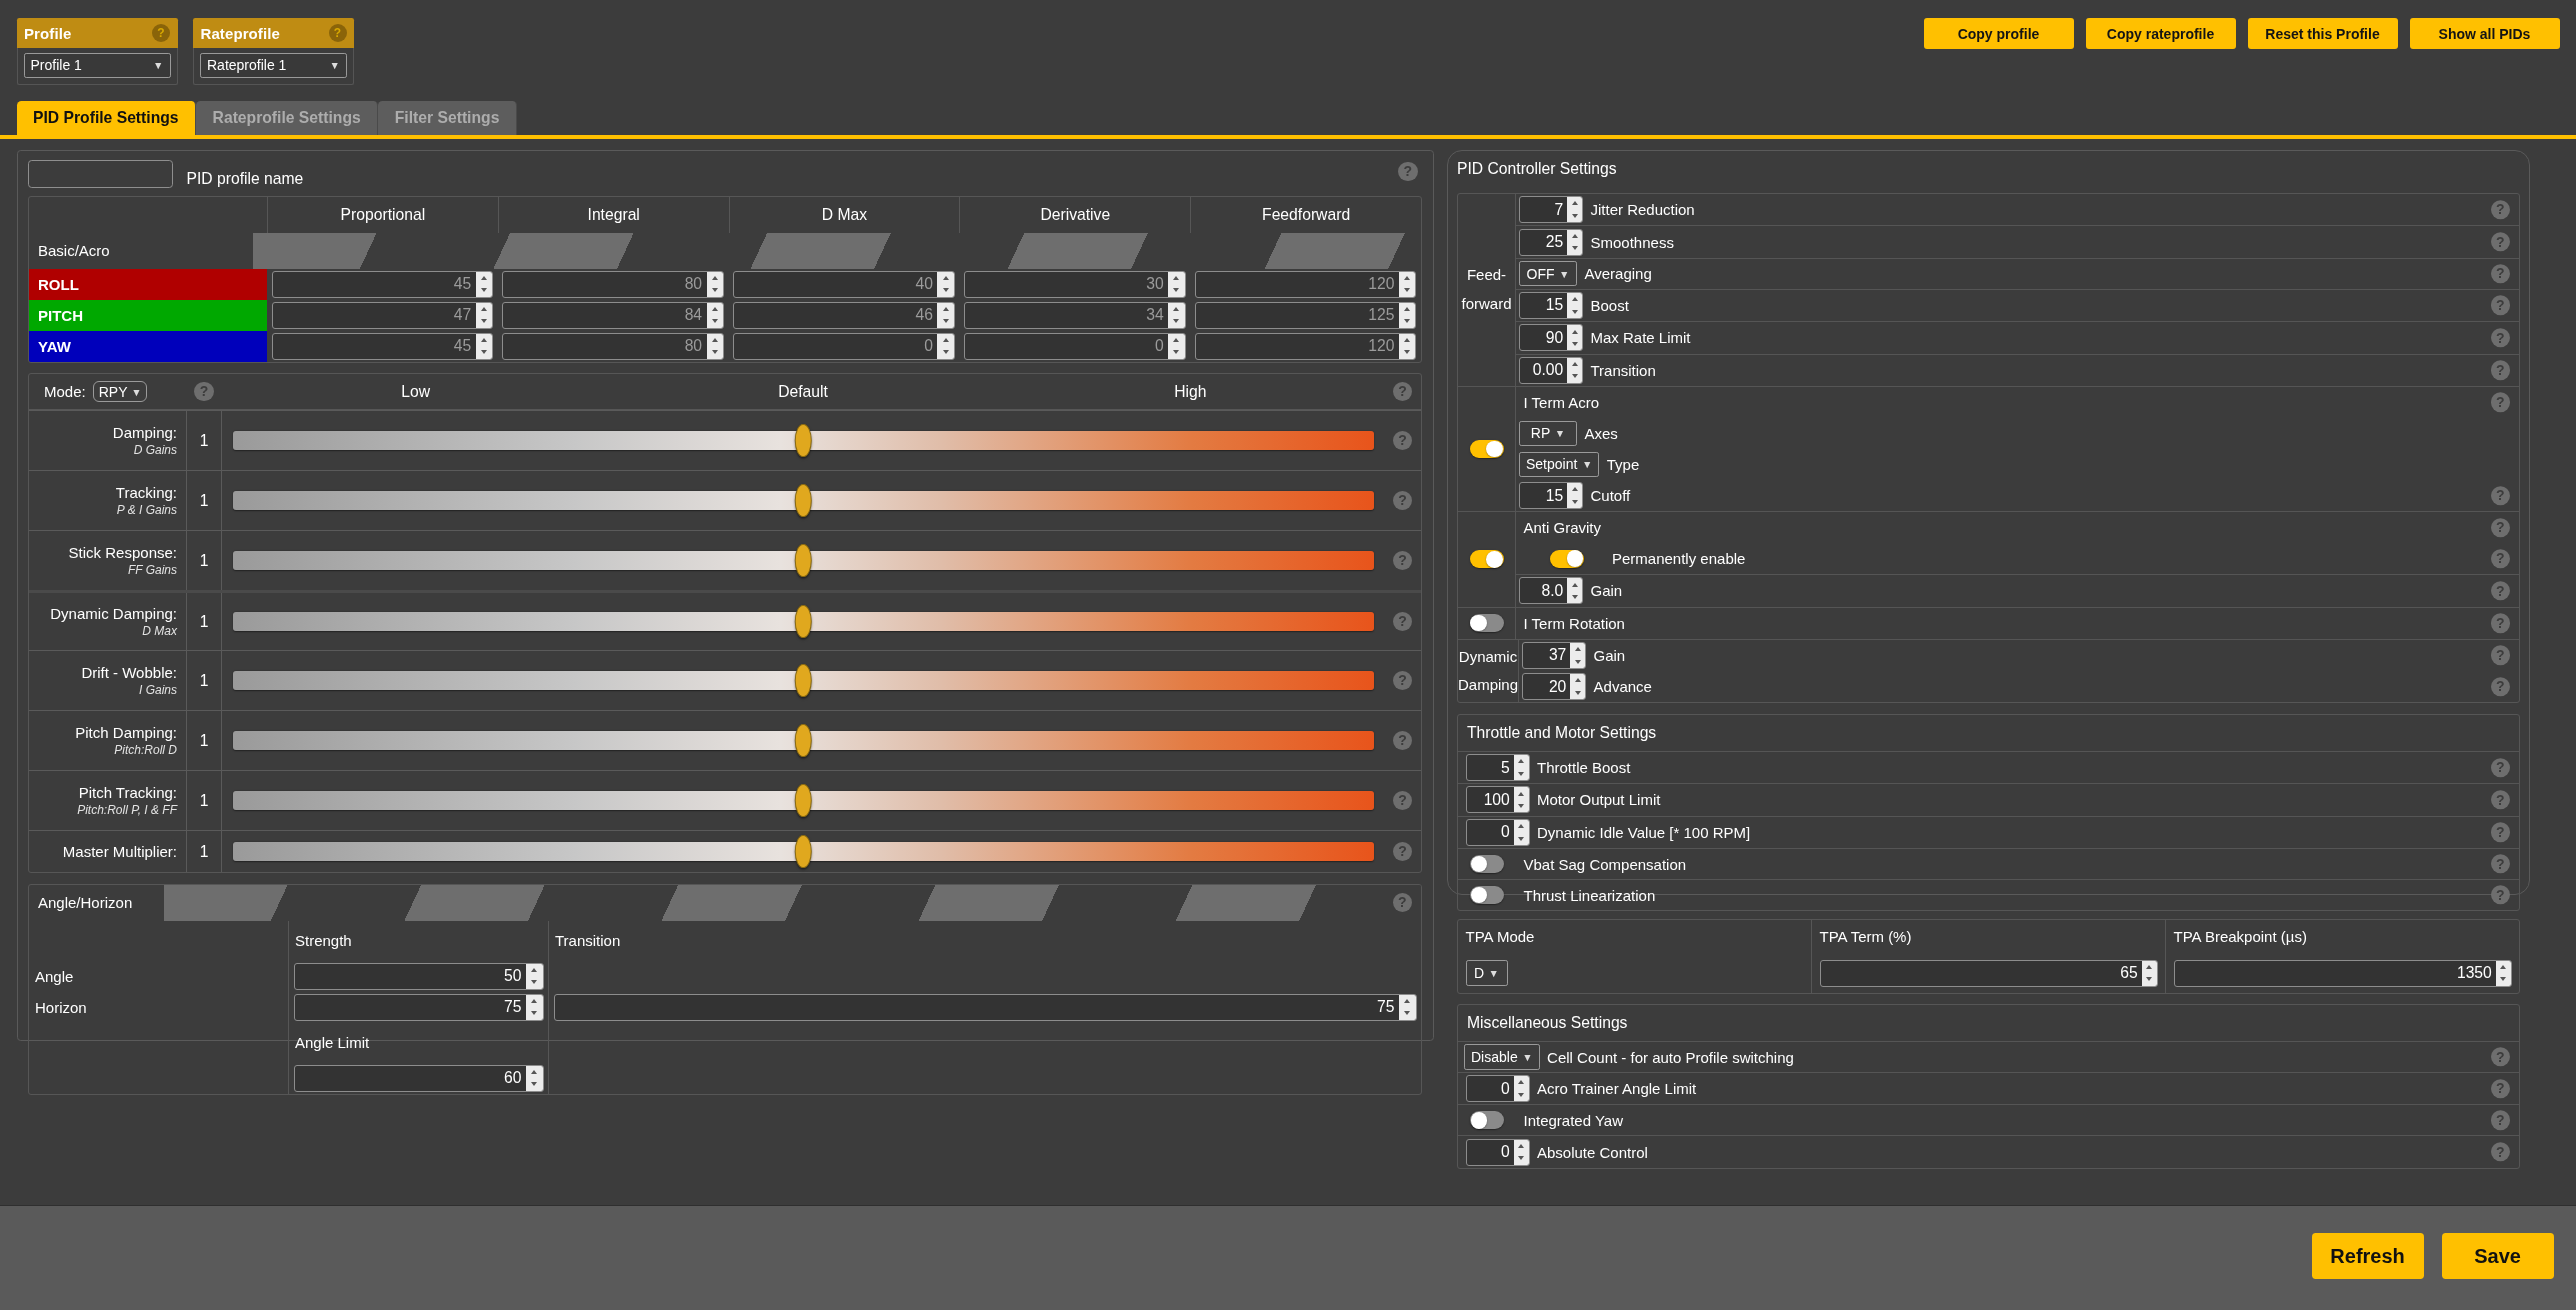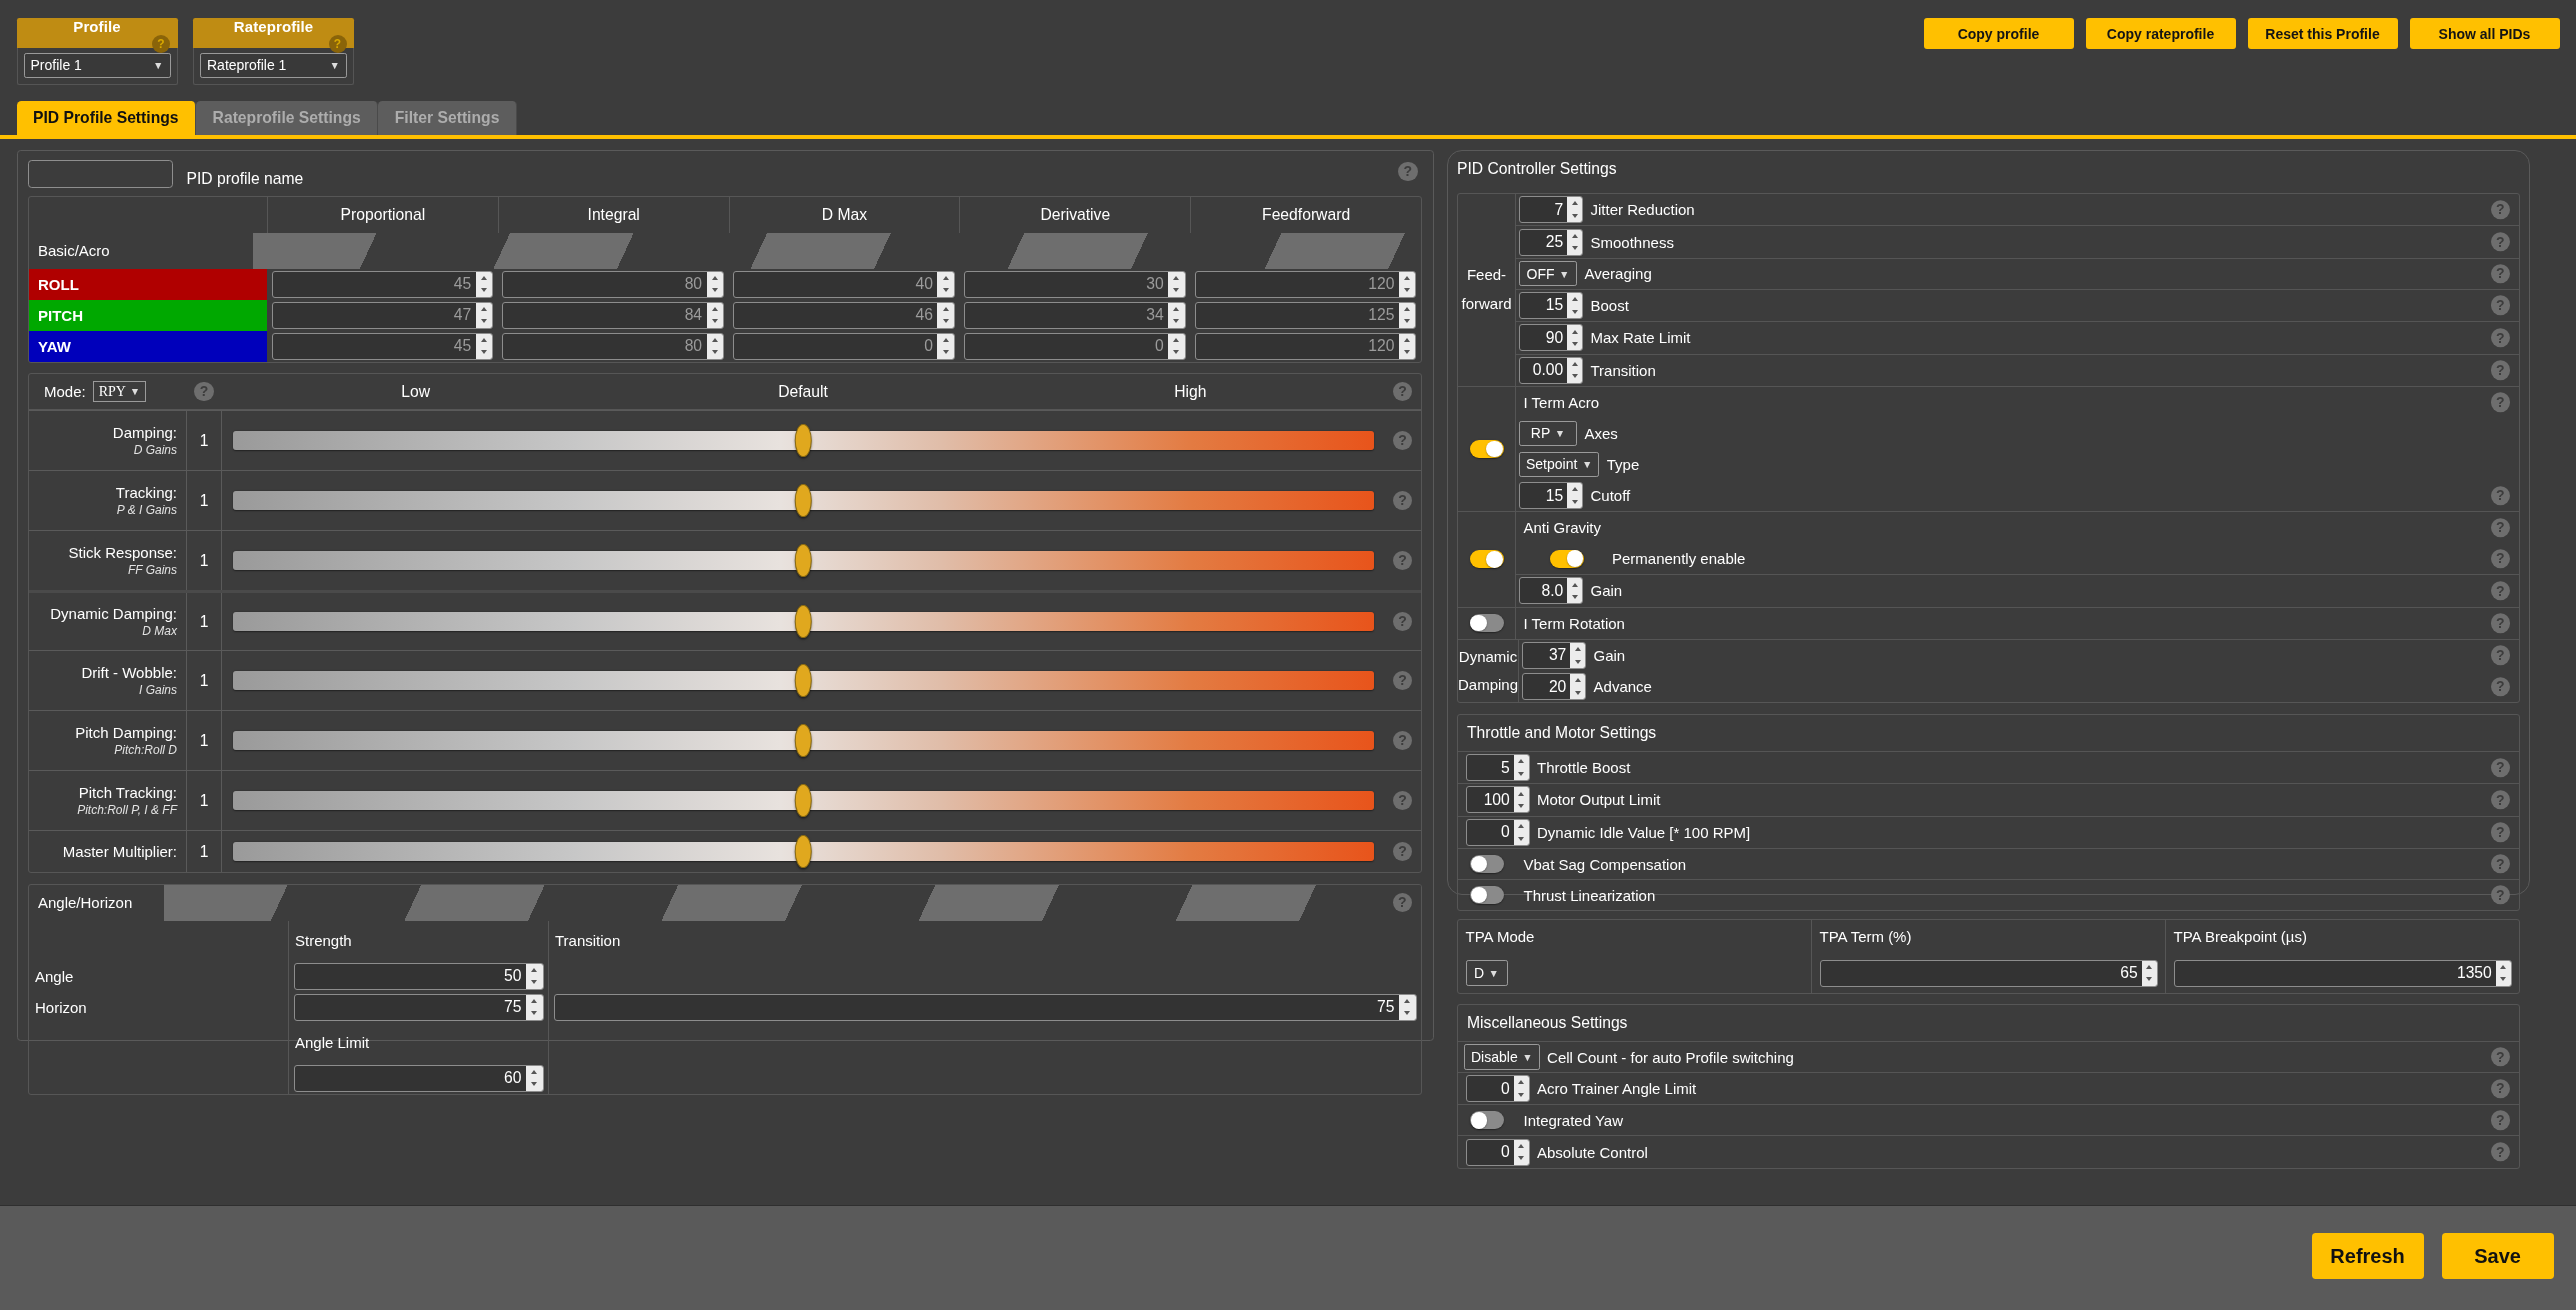--- a/index.html
+++ b/index.html
@@ -12,21 +12,21 @@
   }
   .app { position: relative; width: 2576px; height: 1311px; background:#3c3c3c; }
 
   
   .topbar { position:absolute; left:0; top:0; width:2576px; height:90px; }
   .profile-box { position:absolute; top:18px; width:161px; }
   .profile-box.p1 { left:16.5px; }
   .profile-box.p2 { left:193px; }
   .pb-head {
     background:#bf8c13; height:30px; border-radius:2.2px 2.2px 0 0;
-    display:flex; align-items:center; padding:0 7.5px; position:relative;flex-direction:column;
+    display:flex; align-items:center; padding:0 7.5px; position:relative;
   }
   .pb-head .t { font-size:15px; font-weight:bold; color:#fff; letter-spacing:0.1px;}
   .pb-body {
     border:0.7px solid #555; border-top:none; background:#3c3c3c;
     border-radius:0 0 2.2px 2.2px; padding:4.5px 6px 6px 6px;
   }
   .sel {
     width:100%; height:25.4px; background:#393939; border:0.7px solid #9a9a9a;
     border-radius:2.2px; color:#fff; font-size:14px; padding:0 6px;
     display:flex; align-items:center; justify-content:space-between;
@@ -122,22 +122,22 @@
   .spin .arrows i { border-left:3.7px solid transparent; border-right:3.7px solid transparent; }
   .spin .arrows .up { border-bottom:4.5px solid #555; }
   .spin .arrows .dn { border-top:4.5px solid #555; }
   .spin.light .v { color:#fff; }
 
   
   .slider-table { margin:10.5px 10.5px 0 10.5px; border:0.7px solid #565656; border-radius:3px; }
   .sl-head { display:flex; height:36px; align-items:center; border-bottom:0.7px solid #565656; }
   .sl-head .mode { flex:0 0 157px; display:flex; align-items:center; gap:7.5px; padding-left:15px; font-size:15px;}
   .mode-sel {
-    background:#3c3c3c; border:0.7px solid #9a9a9a; border-radius:0; color:#fff;
-    font-size:14px; padding:1.5px 4.5px; display:flex; align-items:center; gap:3.7px;font-family:Liberation Serif, serif;
+    background:#3c3c3c; border:0.7px solid #9a9a9a; border-radius:6px; color:#fff;
+    font-size:14px; padding:1.5px 4.5px; display:flex; align-items:center; gap:3.7px;
   }
   .sl-head .hcell { flex:0 0 36px; display:flex; justify-content:center; }
   .sl-head .lab { flex:1; text-align:center; font-size:15.7px; }
   .sl-head .hend { flex:0 0 37px; display:flex; justify-content:center; }
   .sl-row { display:flex; align-items:center; border-top:0.7px solid #5a5a5a; height:60px; }
   .sl-row.sep { border-top:3px solid #4a4a4a; }
   .sl-name {
     flex:0 0 157px; display:flex; flex-direction:column; align-items:flex-end;
     justify-content:center; padding-right:9px; height:100%;
   }

